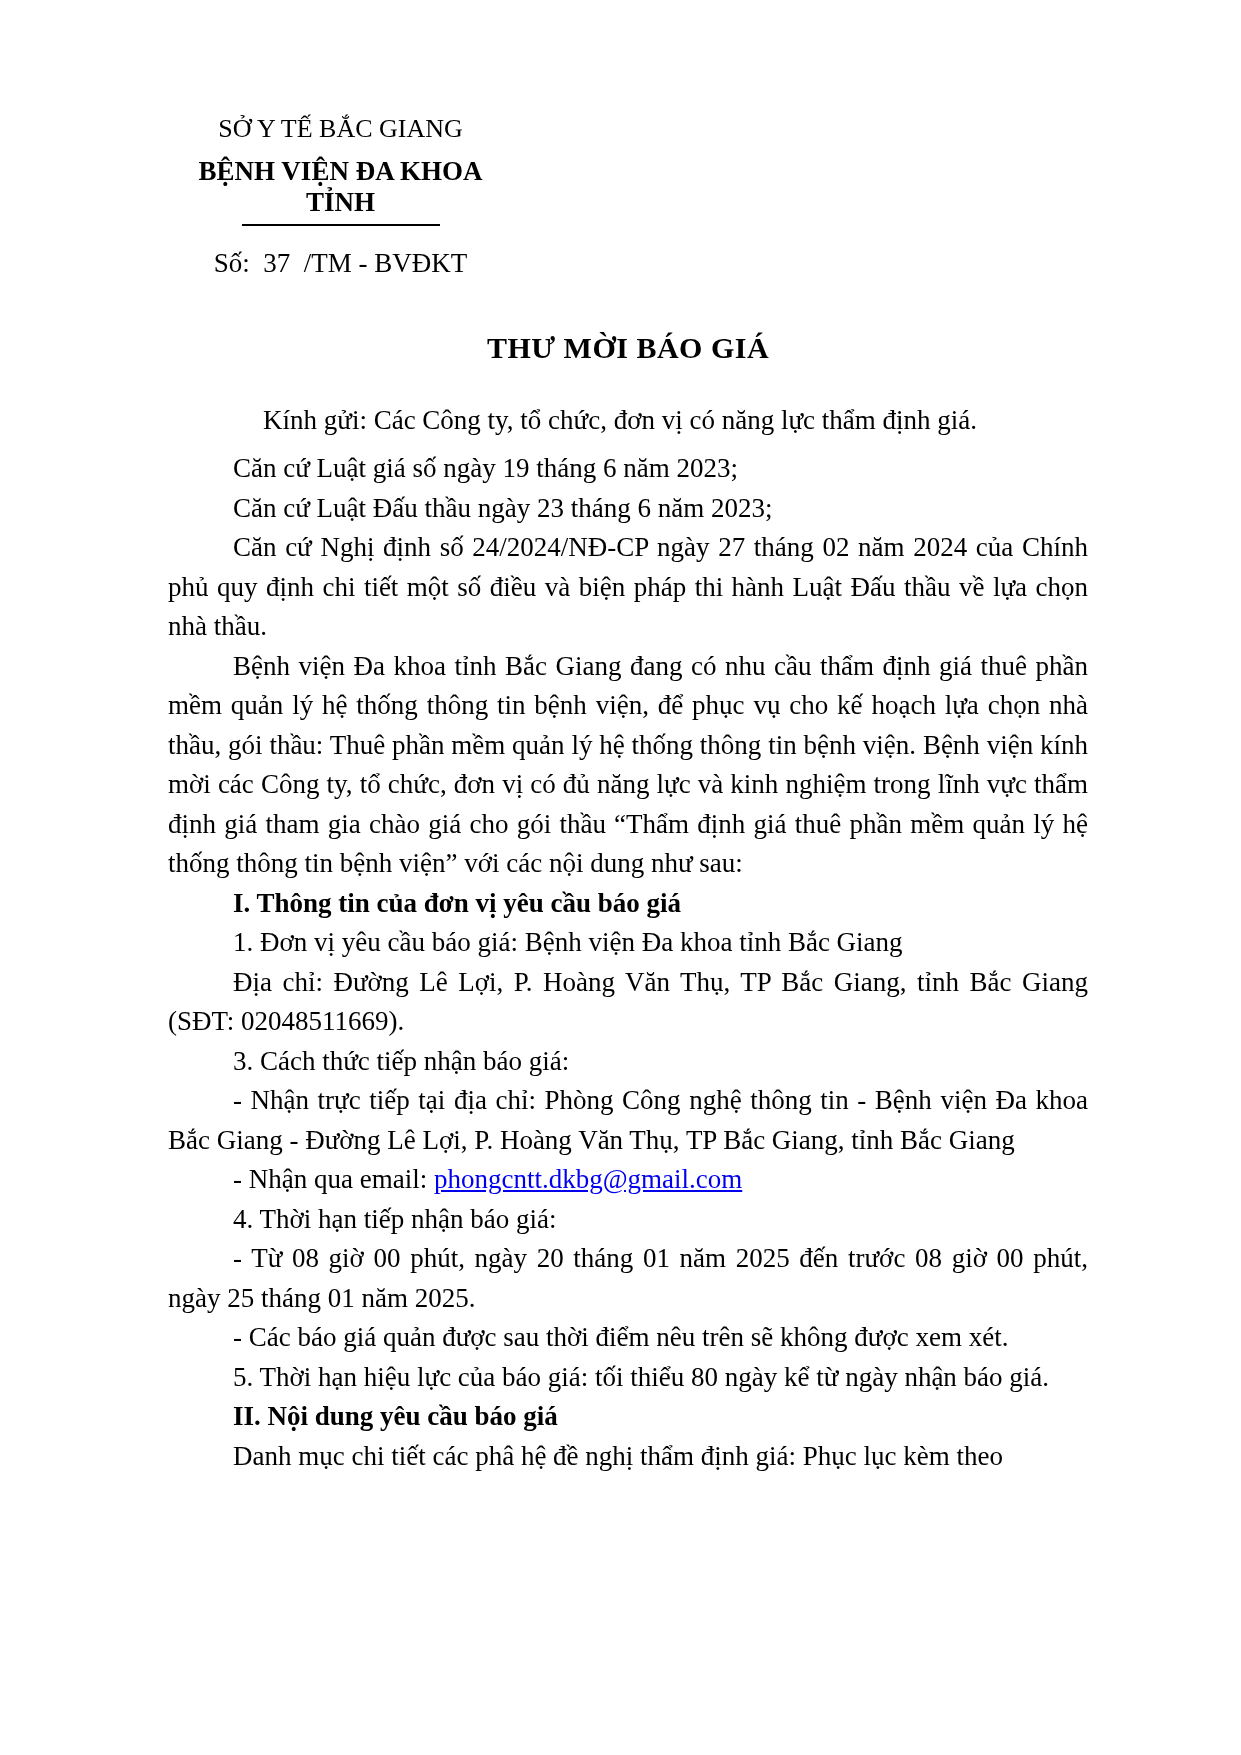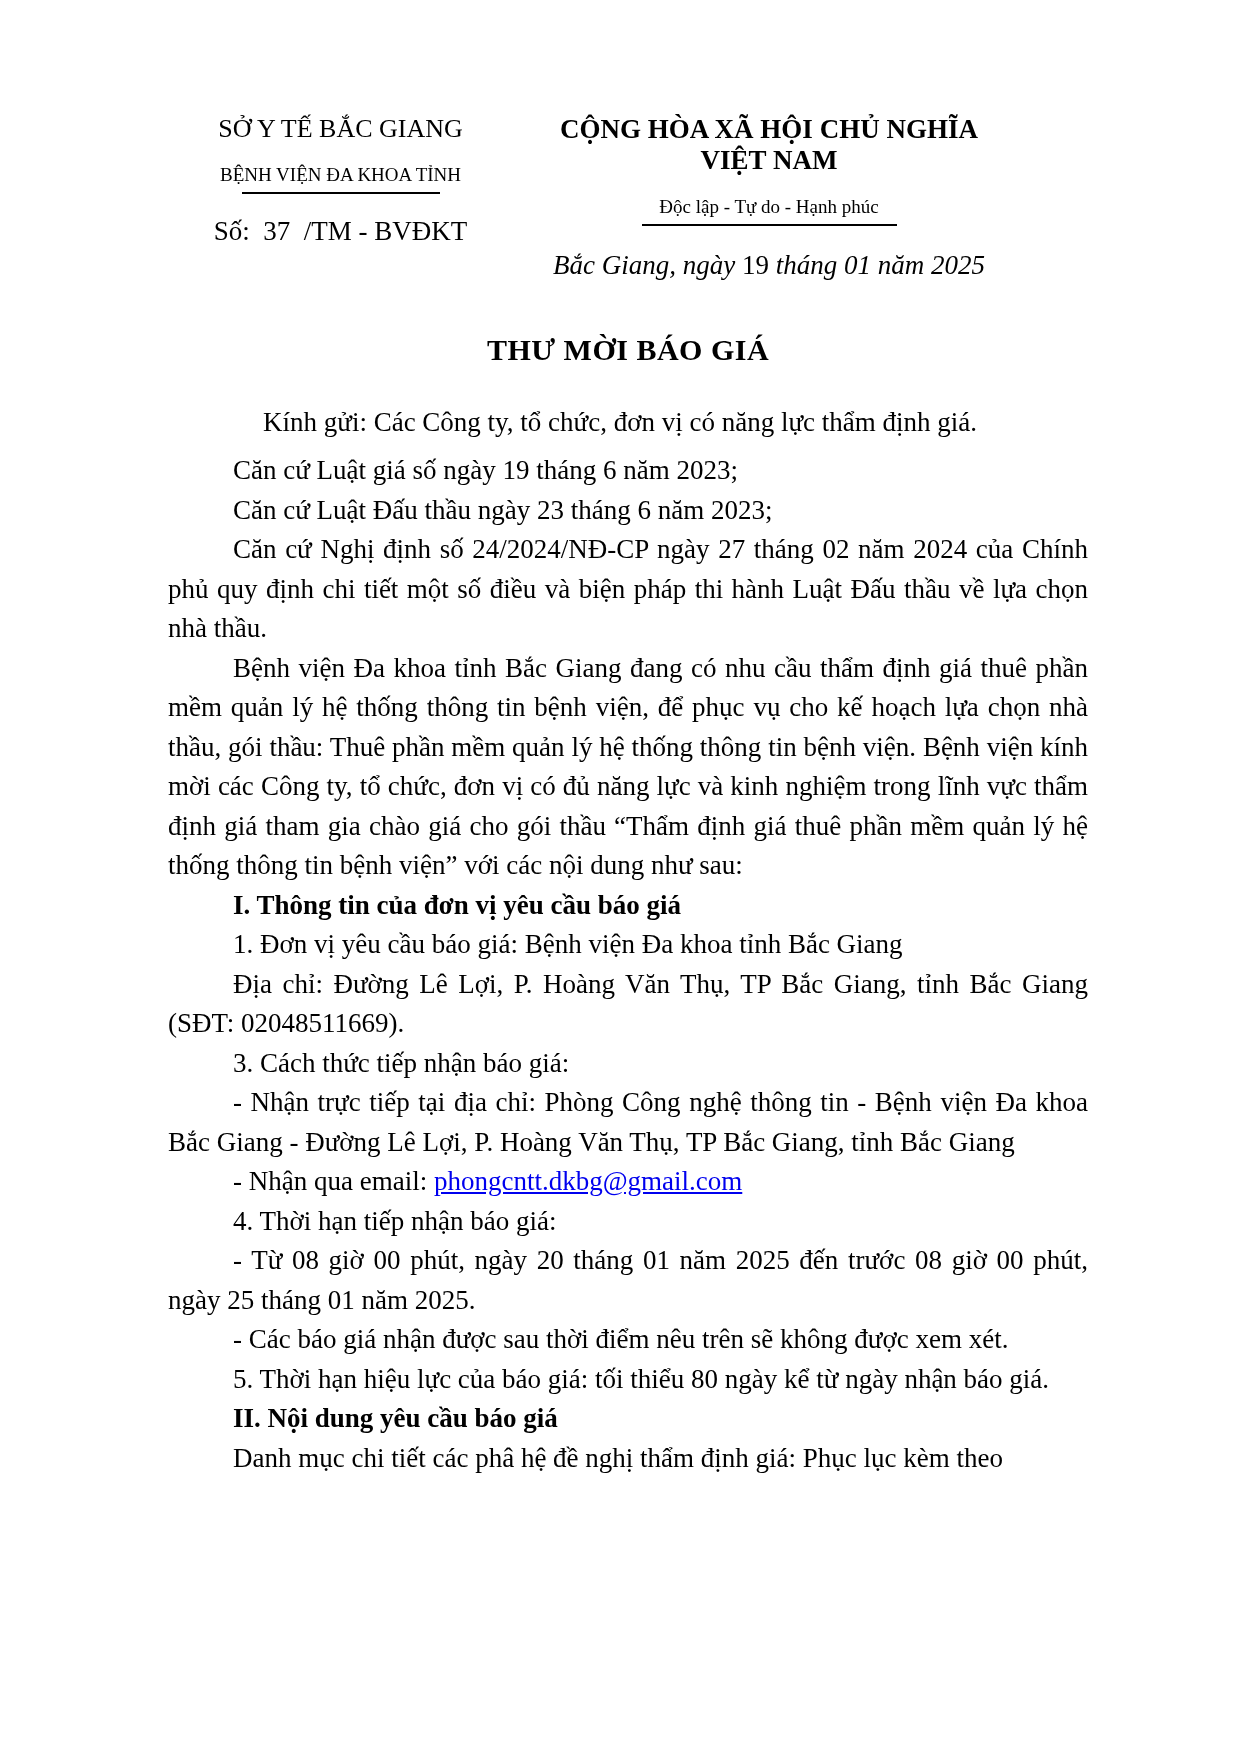--- a/index.html
+++ b/index.html
@@ -18,21 +18,21 @@
     top: 0;
     width: 920px;
     padding-top: 114px;
   }
   
   .header { display: flex; justify-content: space-between; }
   .h-left  { width: 345px; text-align: center; }
   .h-right { width: 462px; text-align: center; margin-right: 88px; }
   .h-line1 { font-size: 26px; line-height: 1.15; }
   .h-right .h-line1 { font-size: 27px; font-weight: bold; }
-  .h-line2 { font-size: 19px; font-weight: normal; line-height: 1.15; margin-top: 20px; }
+  .h-line2 { font-size: 27px; font-weight: bold; line-height: 1.15; margin-top: 12px; }
   .h-rule  { border: 0; border-top: 2px solid #000; margin: 6px auto 0; }
   .h-rule.left  { width: 198px; }
   .h-rule.right { width: 255px; }
   .so-line   { margin-top: 22px; font-size: 27px; white-space: pre-wrap; }
   .date-line { margin-top: 24px; font-size: 27px; font-style: italic; }
   .date-line .day { font-style: normal; }
   
   .title {
     margin-top: 52px;
     text-align: center;
@@ -64,45 +64,39 @@
 <div class="page">
   <div class="content">
 
     <div class="header">
       <div class="h-left">
         <div class="h-line1">SỞ Y TẾ BẮC GIANG</div>
         <div class="h-line2">BỆNH VIỆN ĐA KHOA TỈNH</div>
         <hr class="h-rule left">
         <div class="so-line">Số:  37  /TM - BVĐKT</div>
       </div>
-      <div class="h-right">
-        <div class="h-line1">CỘNG HÒA XÃ HỘI CHỦ NGHĨA VIỆT NAM</div>
-        <div class="h-line2">Độc lập - Tự do - Hạnh phúc</div>
-        <hr class="h-rule right">
-        <div class="date-line"><span>Bắc Giang, ngày </span><span class="day">19</span><span> tháng 01 năm 2025</span></div>
-      </div>
     </div>
 
     <div class="title">THƯ MỜI BÁO GIÁ</div>
 
     <div class="salutation">Kính gửi: Các Công ty, tổ chức, đơn vị có năng lực thẩm định giá.</div>
 
     <div class="body-text">
       <p>Căn cứ Luật giá số ngày 19 tháng 6 năm 2023;</p>
       <p>Căn cứ Luật Đấu thầu ngày 23 tháng 6 năm 2023;</p>
       <p>Căn cứ Nghị định số 24/2024/NĐ-CP ngày 27 tháng 02 năm 2024 của Chính phủ quy định chi tiết một số điều và biện pháp thi hành Luật Đấu thầu về lựa chọn nhà thầu.</p>
       <p>Bệnh viện Đa khoa tỉnh Bắc Giang đang có nhu cầu thẩm định giá thuê phần mềm quản lý hệ thống thông tin bệnh viện, để phục vụ cho kế hoạch lựa chọn nhà thầu, gói thầu: Thuê phần mềm quản lý hệ thống thông tin bệnh viện. Bệnh viện kính mời các Công ty, tổ chức, đơn vị có đủ năng lực và kinh nghiệm trong lĩnh vực thẩm định giá tham gia chào giá cho gói thầu “Thẩm định giá thuê phần mềm quản lý hệ thống thông tin bệnh viện” với các nội dung như sau:</p>
       <p class="bold">I. Thông tin của đơn vị yêu cầu báo giá</p>
       <p>1. Đơn vị yêu cầu báo giá: Bệnh viện Đa khoa tỉnh Bắc Giang</p>
       <p>Địa chỉ: Đường Lê Lợi, P. Hoàng Văn Thụ, TP Bắc Giang, tỉnh Bắc Giang (SĐT: 02048511669).</p>
       <p>3. Cách thức tiếp nhận báo giá:</p>
       <p>- Nhận trực tiếp tại địa chỉ: Phòng Công nghệ thông tin - Bệnh viện Đa khoa Bắc Giang - Đường Lê Lợi, P. Hoàng Văn Thụ, TP Bắc Giang, tỉnh Bắc Giang</p>
       <p><span>- Nhận qua email: </span><a href="#" class="email-link">phongcntt.dkbg@gmail.com</a></p>
       <p>4. Thời hạn tiếp nhận báo giá:</p>
       <p>- Từ 08 giờ 00 phút, ngày 20 tháng 01 năm 2025 đến trước 08 giờ 00 phút, ngày 25 tháng 01 năm 2025.</p>
-      <p>- Các báo giá nhận được sau thời điểm nêu trên sẽ không được xem xét.</p>
+      <p>- Các báo giá quản được sau thời điểm nêu trên sẽ không được xem xét.</p>
       <p>5. Thời hạn hiệu lực của báo giá: tối thiểu 80 ngày kể từ ngày nhận báo giá.</p>
       <p class="bold">II. Nội dung yêu cầu báo giá</p>
       <p>Danh mục chi tiết các phâ hệ đề nghị thẩm định giá: Phục lục kèm theo</p>
     </div>
 
   </div>
 </div>
 
 </body></html>

